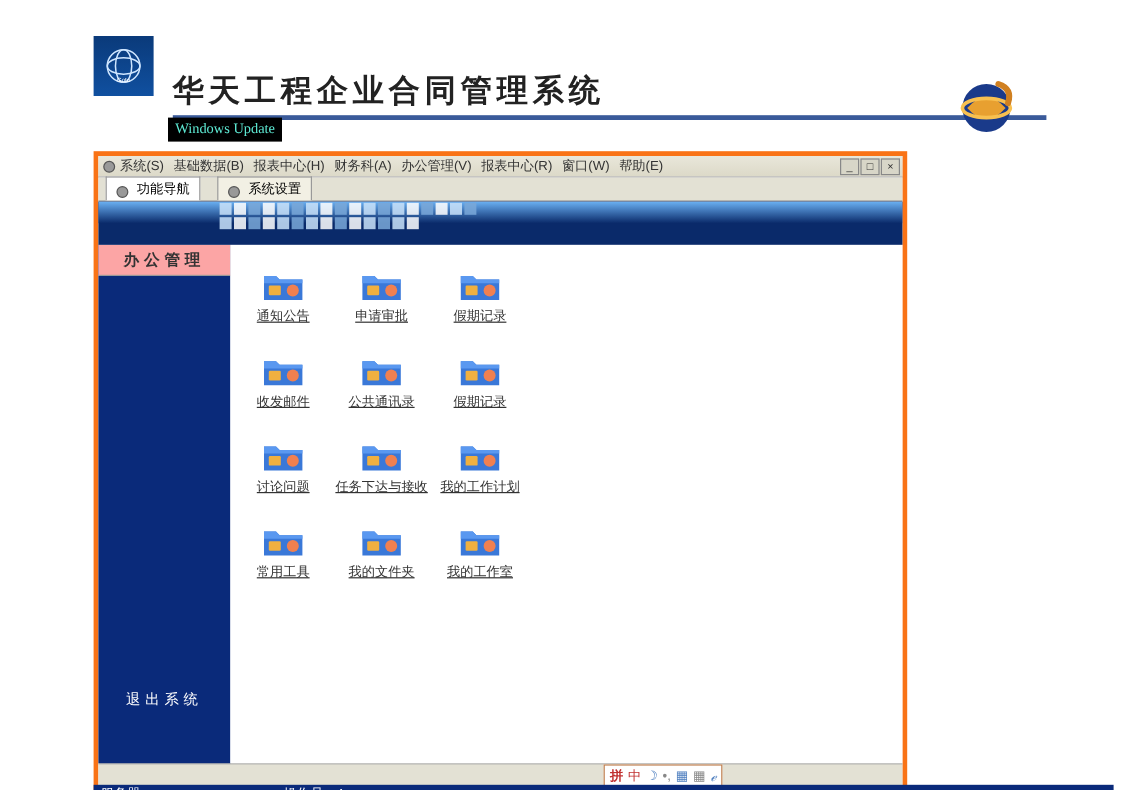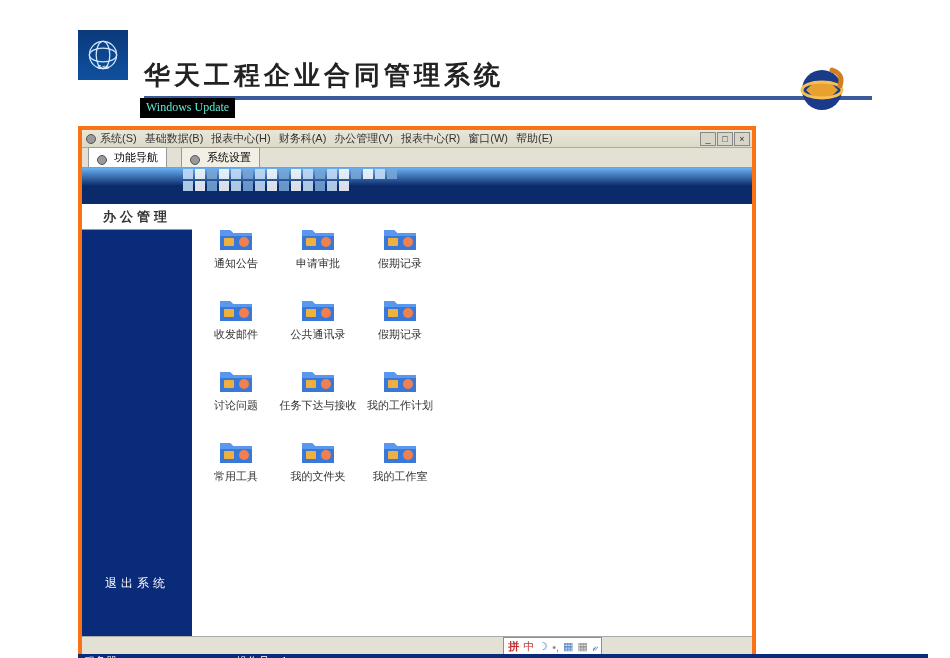--- a/index.html
+++ b/index.html
@@ -26,29 +26,29 @@
   
   .decor-band { height: 36px; background: #0a2a6a; position: relative; overflow: hidden; }
   .decor-band .bluegrad { position: absolute; left: 0; right: 0; top: 0; height: 18px; background: linear-gradient(#6ab0f2, #0a2a6a); }
   .decor-band .squares { position: absolute; left: 100px; top: 0; display: flex; flex-wrap: wrap; width: 220px; }
   .decor-band .squares span { width: 10px; height: 10px; background: #fff; margin: 1px; opacity: 0.85; }
   .decor-band .squares span:nth-child(odd){ background: #c9e2f9; }
   .decor-band .squares span:nth-child(3n){ background: #7aa8d8; }
   
   .workarea { display: flex; height: 432px; }
   .sidebar { width: 110px; background: #0a2a7a; display: flex; flex-direction: column; }
-  .sidebar-header { height: 26px; background: #ffffff; color: #333; font-size: 13px; font-weight: bold; text-align: center; line-height: 26px; letter-spacing: 4px; border-bottom: 1px solid #999; }
+  .sidebar-header { height: 26px; background: #fca5a5; color: #333; font-size: 13px; font-weight: bold; text-align: center; line-height: 26px; letter-spacing: 4px; border-bottom: 1px solid #999; }
   .sidebar-spacer { flex: 1; }
   .sidebar-exit { color: #fff; font-size: 12px; text-align: center; letter-spacing: 4px; padding: 12px 0 44px; cursor: pointer; }
   
   .content { flex: 1; background: #fff; padding: 20px 6px; }
   .icon-grid { display: grid; grid-template-columns: repeat(3, 76px); gap: 24px 6px; }
   .app-icon { display: flex; flex-direction: column; align-items: center; cursor: pointer; width: 76px; }
   .app-icon .folder { width: 36px; height: 28px; position: relative; }
-  .app-icon .label { font-size: 11px; color: #333; margin-top: 4px; text-align: center; white-space: nowrap; }
+  .app-icon .label { font-size: 11px; color: #333; margin-top: 4px; text-align: center; white-space: nowrap; text-decoration: underline; }
   
   .tray { height: 20px; background: #e3e1d4; border-top: 1px solid #aaa; display: flex; align-items: center; justify-content: flex-end; padding-right: 150px; }
   .tray-box { border: 1px solid #c08050; background: #fff; padding: 1px 4px; display: flex; gap: 4px; align-items: center; }
   .tray-box span { font-size: 11px; }
   
   .statusbar { position: absolute; left: 78px; width: 850px; height: 14px; background: #0a2a7a; color: #fff; font-size: 11px; display: flex; align-items: center; }
   .status-cell { padding: 0 6px; }
   .status-cell.op { margin-left: 70px; }
 </style>
 </head>

